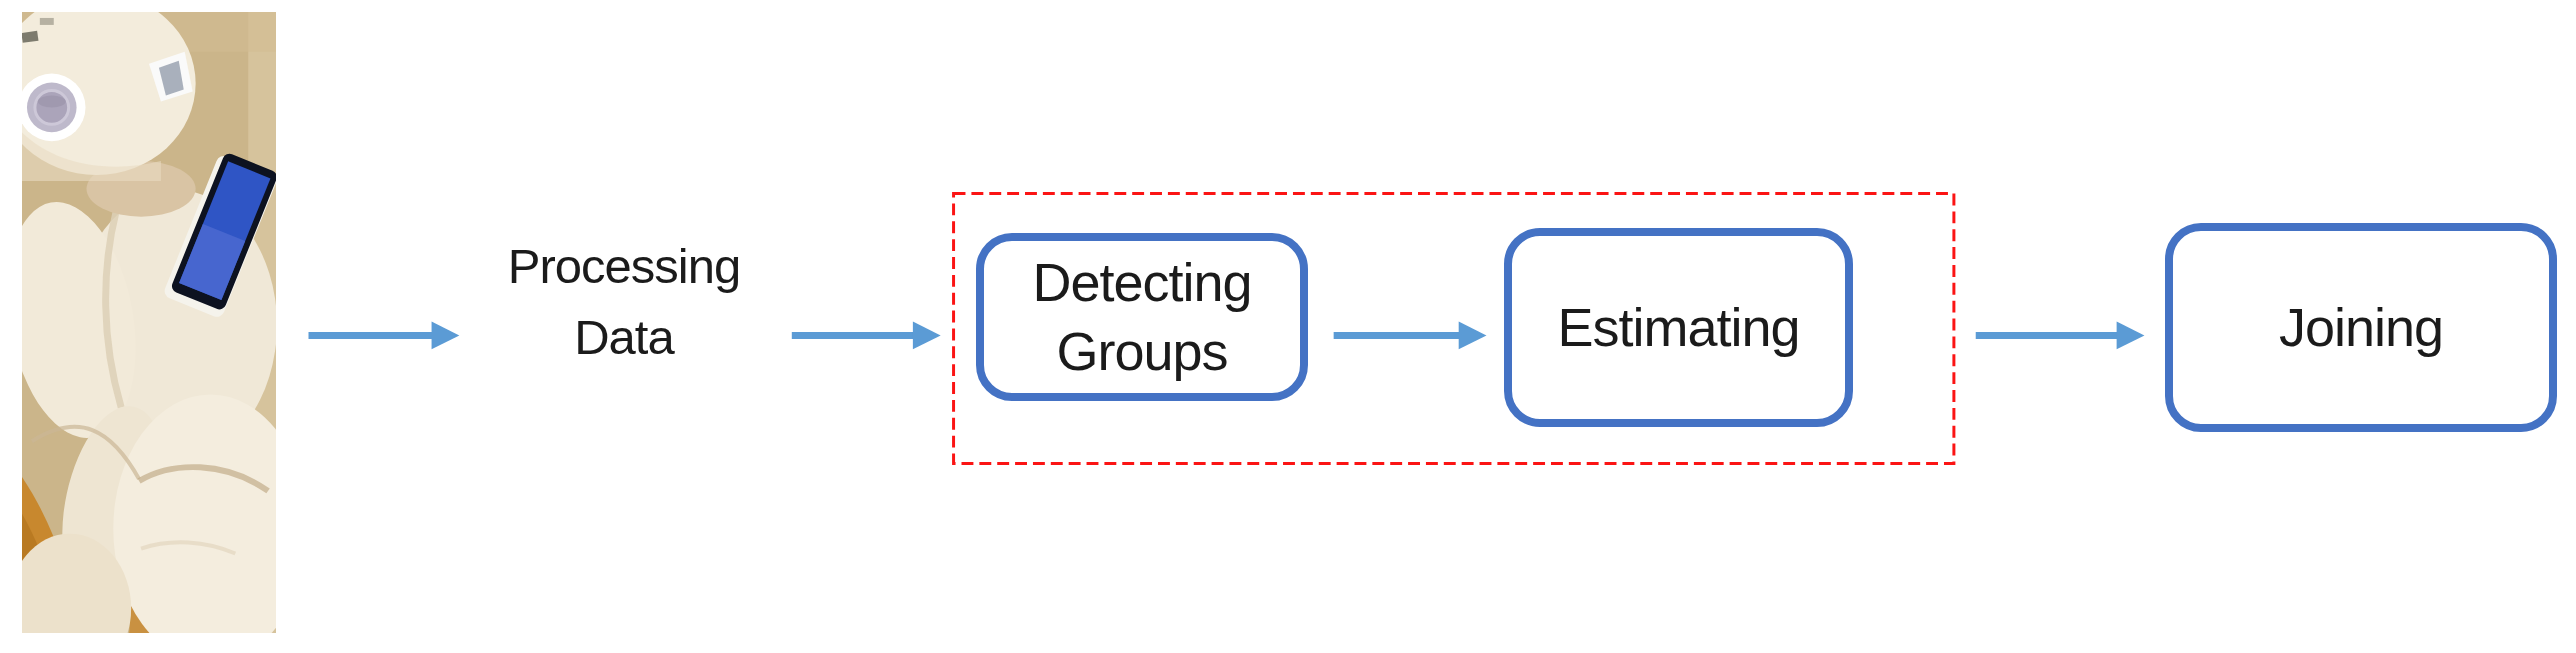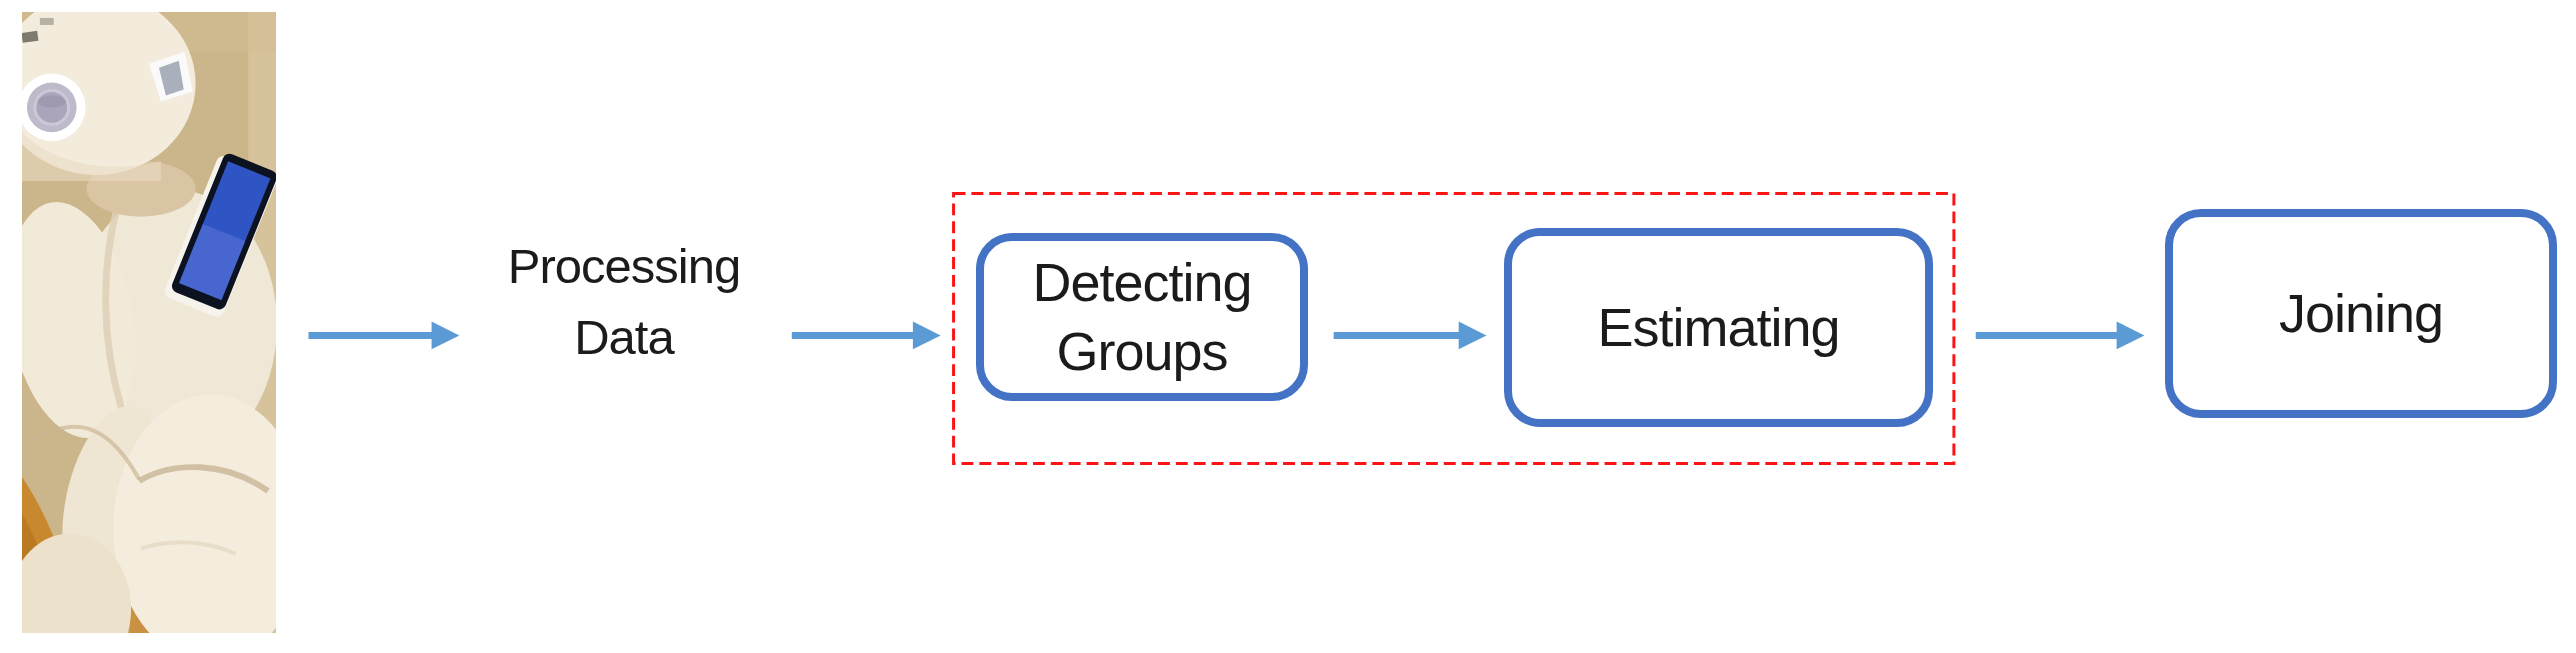--- a/index.html
+++ b/index.html
@@ -54,22 +54,22 @@
     flex-direction: column;
     align-items: center;
     justify-content: center;
     text-align: center;
     font-size: 54px;
     line-height: 69px;
     letter-spacing: -1px;
     white-space: nowrap;
   }
   .box-detecting   { left: 976px;  top: 233px; width: 332px; height: 168px; }
-  .box-estimating  { left: 1504px; top: 228px; width: 429px; height: 199px; }
-  .box-joining     { left: 2165px; top: 209px; width: 392px; height: 209px; }
+  .box-estimating  { left: 1504px; top: 228px; width: 349px; height: 199px; }
+  .box-joining     { left: 2165px; top: 223px; width: 392px; height: 209px; }
   .t-line { display: block; }
 </style>
 </head>
 <body>
 
 <div class="canvas">
 
   <div class="robot-photo">
     <svg viewBox="0 0 256 625" preserveAspectRatio="none">
 

